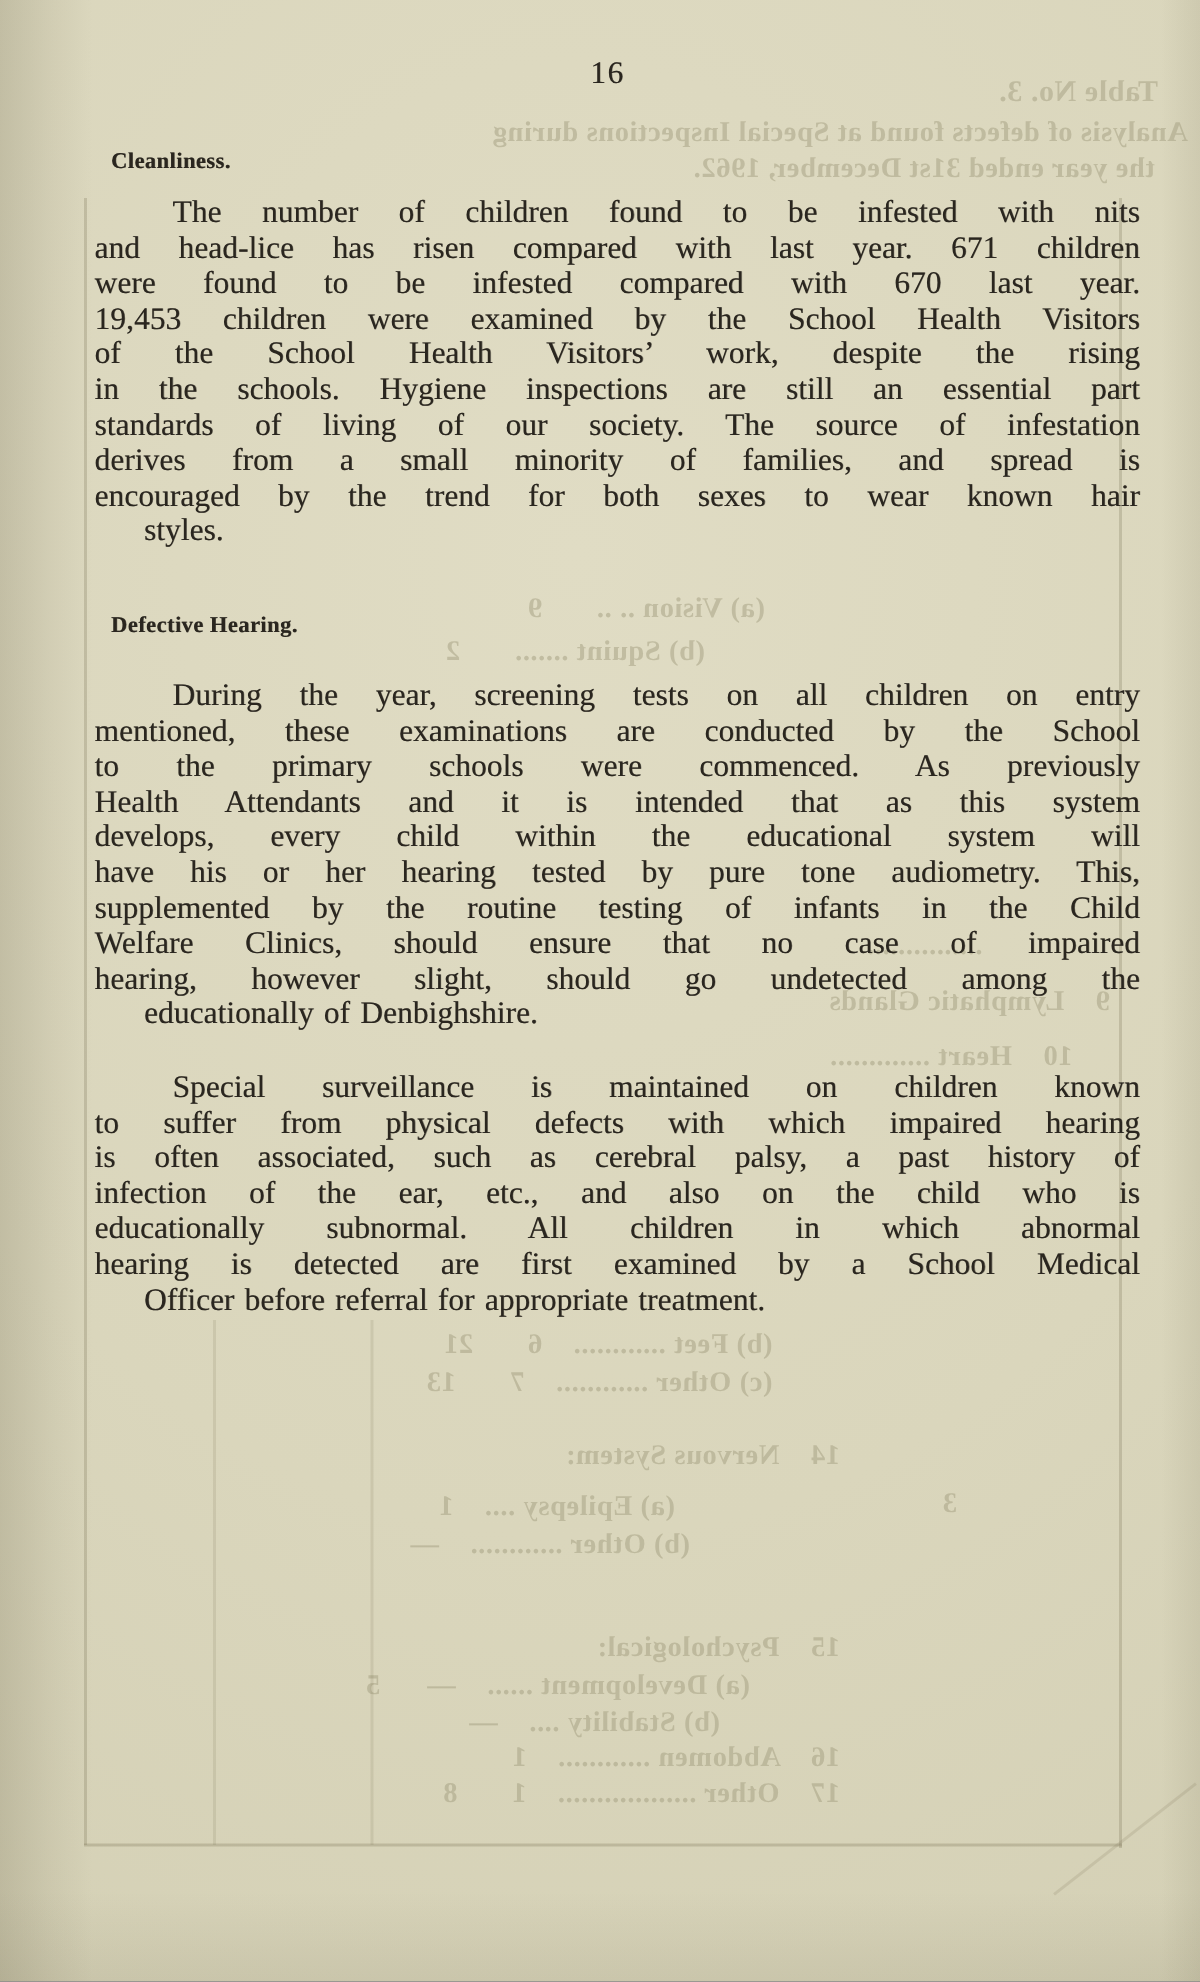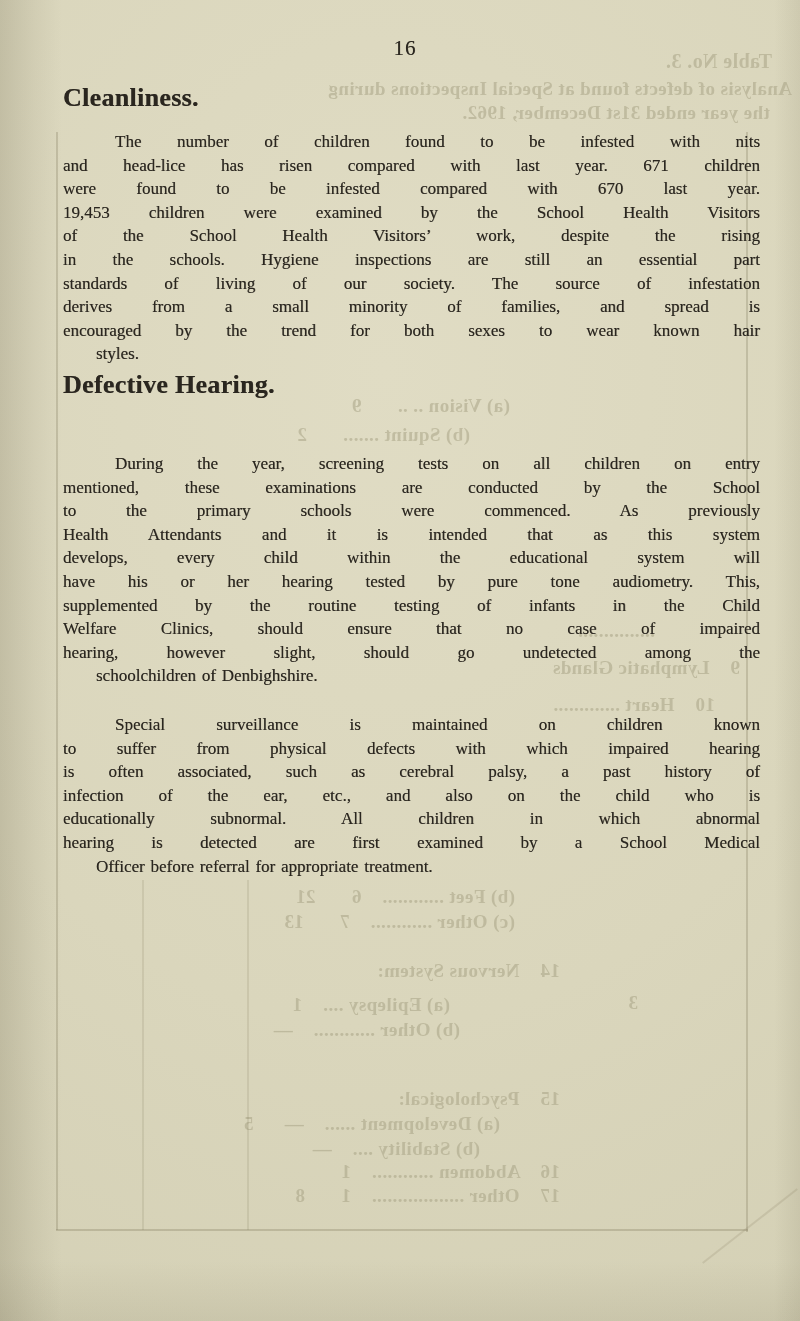--- a/index.html
+++ b/index.html
@@ -13,29 +13,29 @@
       linear-gradient(0deg, rgba(95,88,62,.10) 0px, rgba(95,88,62,0) 60px),
       radial-gradient(ellipse 120% 90% at 48% 28%, #e0dcc4 0%, #dad6bc 55%, #d3cfb4 100%);
   }
   
   .page-number{
     position:absolute;top:36px;left:0;width:100%;text-align:center;
     font-size:21px;letter-spacing:1px;transform:translateX(5px);
     text-shadow:.35px .2px 0 rgba(42,38,31,.55);
   }
   .heading{
-    position:absolute;left:63px;width:697px;margin:0;
-    font-size:26px;font-weight:bold;letter-spacing:.3px;line-height:23.6px;
+    position:absolute;left:63px;width:697px;margin:11px;
+    font-size:15px;font-weight:bold;letter-spacing:.3px;line-height:23.6px;
     text-shadow:.35px .2px 0 rgba(42,38,31,.6);
   }
   .h1{top:86px;}
-  .h2{top:373px;}
+  .h2{top:395px;}
   .para{
     position:absolute;left:63px;width:697px;
-    font-size:17px;line-height:23.6px;word-spacing:1.5px;
+    font-size:21px;line-height:23.6px;word-spacing:1.5px;
     text-shadow:.35px .2px 0 rgba(42,38,31,.5);
   }
   .p1{top:130px;}
   .p2{top:452px;}
   .p3{top:713px;}
   .ln{text-align:justify;text-align-last:justify;}
   .ln.first{text-indent:52px;}
   .ln.last{text-align-last:left;margin-left:33px;}
   
   .bleed{
@@ -113,21 +113,21 @@
   <div class="para p2">
     <div class="ln first">During the year, screening tests on all children on entry</div>
     <div class="ln">mentioned, these examinations are conducted by the School</div>
     <div class="ln">to the primary schools were commenced. As previously</div>
     <div class="ln">Health Attendants and it is intended that as this system</div>
     <div class="ln">develops, every child within the educational system will</div>
     <div class="ln">have his or her hearing tested by pure tone audiometry. This,</div>
     <div class="ln">supplemented by the routine testing of infants in the Child</div>
     <div class="ln">Welfare Clinics, should ensure that no case of impaired</div>
     <div class="ln">hearing, however slight, should go undetected among the</div>
-    <div class="ln last">schoolchildren of Denbighshire.</div>
+    <div class="ln last">educationally of Denbighshire.</div>
   </div>
 
   <div class="para p3">
     <div class="ln first">Special surveillance is maintained on children known</div>
     <div class="ln">to suffer from physical defects with which impaired hearing</div>
     <div class="ln">is often associated, such as cerebral palsy, a past history of</div>
     <div class="ln">infection of the ear, etc., and also on the child who is</div>
     <div class="ln">educationally subnormal. All children in which abnormal</div>
     <div class="ln">hearing is detected are first examined by a School Medical</div>
     <div class="ln last">Officer before referral for appropriate treatment.</div>

